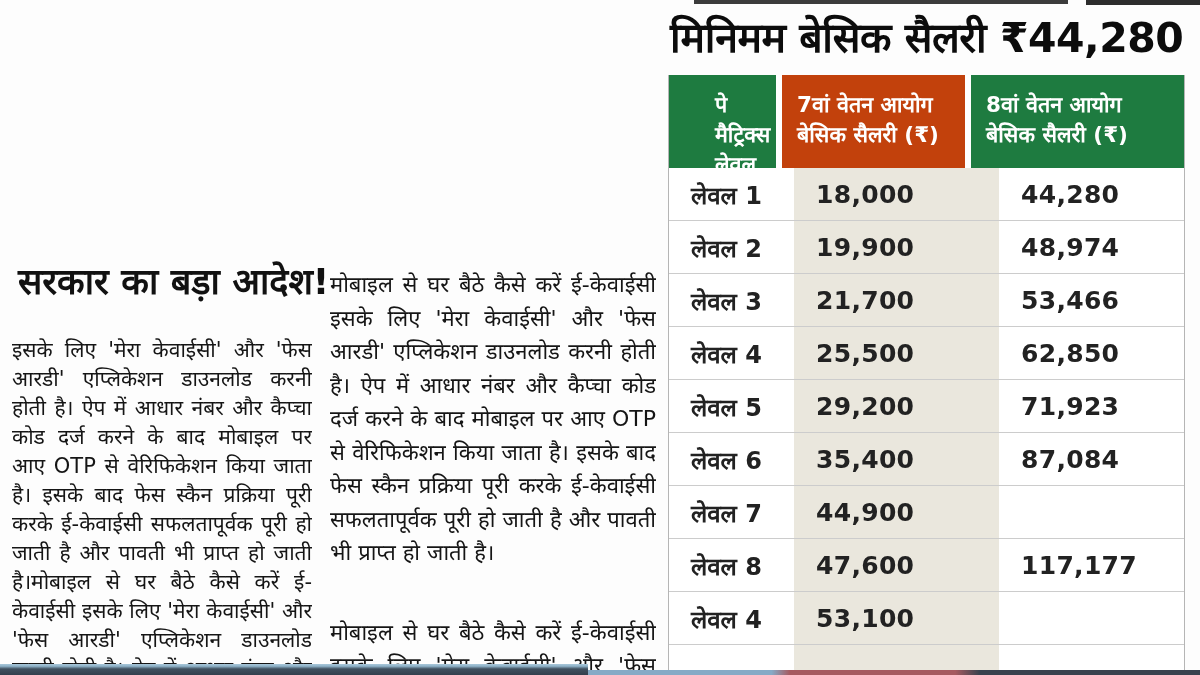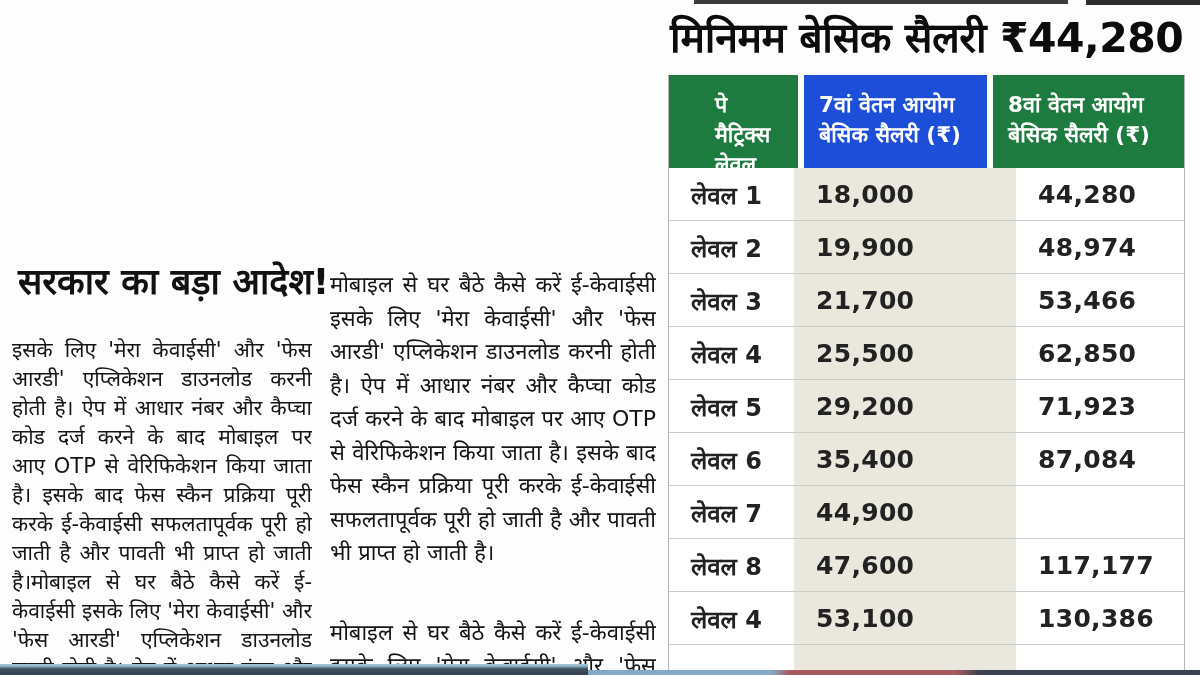--- a/index.html
+++ b/index.html
@@ -20,27 +20,27 @@
 
   
   .rtitle { position:absolute; left:670px; top:8px; width:520px;
     font-size:41px; font-weight:800; color:#0c0c0c; letter-spacing:-0.5px; white-space:nowrap; }
 
   .table { position:absolute; left:668px; top:75px; width:517px; height:600px;
     border-left:1px solid #b5b5b5; border-right:1px solid #b5b5b5; background:#fff; }
   .thead { display:flex; gap:6px; height:93px; background:#fff; }
   .th { color:#ffffff; font-weight:700; font-size:21.5px; line-height:30px;
     padding:15px 8px 8px 15px; }
-  .th-1 { width:129px;padding-left:46px; }
+  .th-1 { width:107px;padding-left:46px; }
   .th-2 { width:183px; }
   .th-3 { flex:1; }
   .trow { display:flex; height:53px; border-bottom:1px solid #cccccc; align-items:stretch; }
   .td { display:flex; align-items:center; color:#222; font-weight:600; }
   .td-level { width:125px; padding-left:22px; font-size:24px; }
-  .td-c7 { width:222px; padding-left:22px; font-size:25px; letter-spacing:0.3px; }
+  .td-c7 { width:205px; padding-left:22px; font-size:25px; letter-spacing:0.3px; }
   .td-c8 { flex:1; padding-left:22px; font-size:25px; letter-spacing:0.3px; }
   .trow-partial { display:flex; height:28px; border-bottom:none; }
 
   
   .topstrip-a { position:absolute; left:694px; top:0; width:374px; height:4px; background:#3c3c3c; }
   .topstrip-b { position:absolute; left:1086px; top:0; width:114px; height:5px; background:#2d2d2d; }
   .botstrip-left { position:absolute; left:0; top:664px; width:588px; height:11px;
     background:linear-gradient(180deg,#a9c7d9 0%,#8fb3c9 20%,#40505f 45%,#333f4d 100%); }
   .botstrip-right { position:absolute; left:588px; top:670px; width:612px; height:5px;
     background:linear-gradient(90deg,#86aac6 0%,#86aac6 30%,#a65a60 33%,#a65a60 60%,#39424e 64%,#39424e 100%); }
@@ -61,21 +61,21 @@
   <div class="bodycol col2">
     <div class="para1">मोबाइल से घर बैठे कैसे करें ई-केवाईसी इसके लिए 'मेरा केवाईसी' और 'फेस आरडी' एप्लिकेशन डाउनलोड करनी होती है। ऐप में आधार नंबर और कैप्चा कोड दर्ज करने के बाद मोबाइल पर आए OTP से वेरिफिकेशन किया जाता है। इसके बाद फेस स्कैन प्रक्रिया पूरी करके ई-केवाईसी सफलतापूर्वक पूरी हो जाती है और पावती भी प्राप्त हो जाती है।</div>
     <div class="para2">मोबाइल से घर बैठे कैसे करें ई-केवाईसी इसके लिए 'मेरा केवाईसी' और 'फेस आरडी' एप्लिकेशन डाउनलोड करनी होती है। ऐप में आधार नंबर और कैप्चा कोड</div>
   </div>
 
   <div class="rtitle">मिनिमम बेसिक सैलरी ₹44,280</div>
 
   <div class="table">
     <div class="thead">
       <div class="th th-1" style="background: rgb(30, 123, 64);">पे मैट्रिक्स लेवल</div>
-      <div class="th th-2" style="background: #1d4ed8;">7वां वेतन आयोग बेसिक सैलरी (₹)</div>
+      <div class="th th-2" style="background: #c2410c;">7वां वेतन आयोग बेसिक सैलरी (₹)</div>
       <div class="th th-3" style="background: rgb(30, 123, 64);">8वां वेतन आयोग बेसिक सैलरी (₹)</div>
     </div>
 
     <div class="trow">
       <div class="td td-level">लेवल 1</div>
       <div class="td td-c7 shaded" style="background: rgb(234, 231, 221);">18,000</div>
       <div class="td td-c8">44,280</div>
     </div>
     <div class="trow">
       <div class="td td-level">लेवल 2</div>
@@ -107,21 +107,20 @@
       <div class="td td-c7 shaded" style="background: rgb(234, 231, 221);">44,900</div>
     </div>
     <div class="trow">
       <div class="td td-level">लेवल 8</div>
       <div class="td td-c7 shaded" style="background: rgb(234, 231, 221); text-align: right;">47,600</div>
       <div class="td td-c8">117,177</div>
     </div>
     <div class="trow">
       <div class="td td-level">लेवल 4</div>
       <div class="td td-c7 shaded" style="background: rgb(234, 231, 221);">53,100</div>
-      <div class="td td-c8">130,386</div>
     </div>
     <div class="trow trow-partial">
       <div class="td td-level"></div>
       <div class="td td-c7 shaded" style="background: rgb(234, 231, 221);"></div>
       <div class="td td-c8"></div>
     </div>
   </div>
 
   <div class="botstrip-left"></div>
   <div class="botstrip-right"></div>

